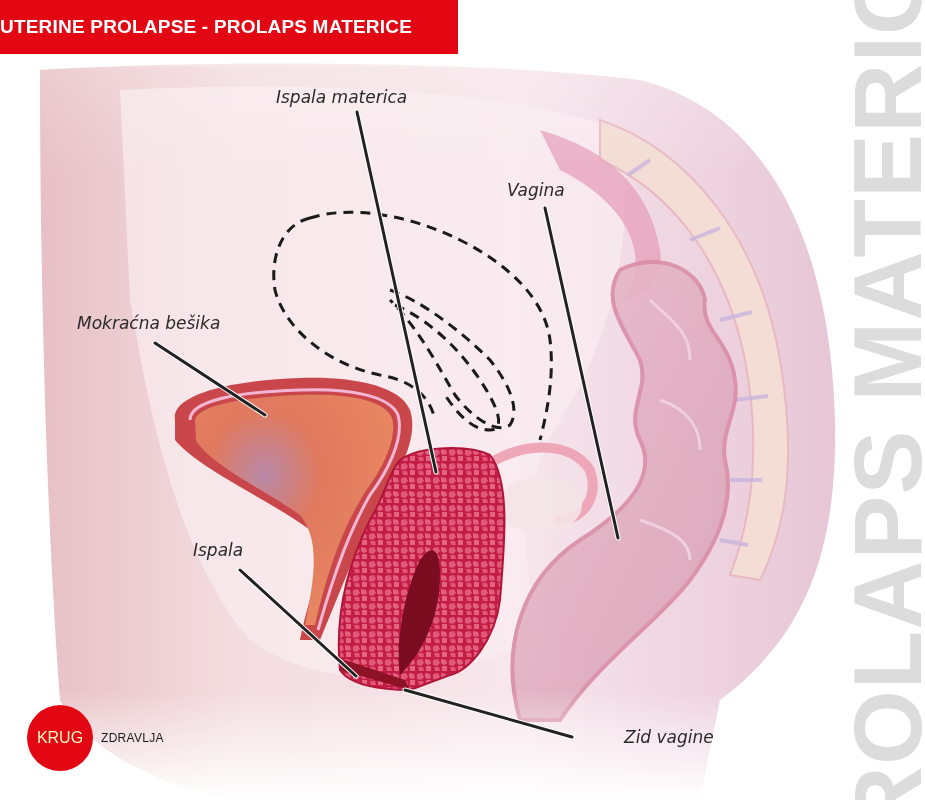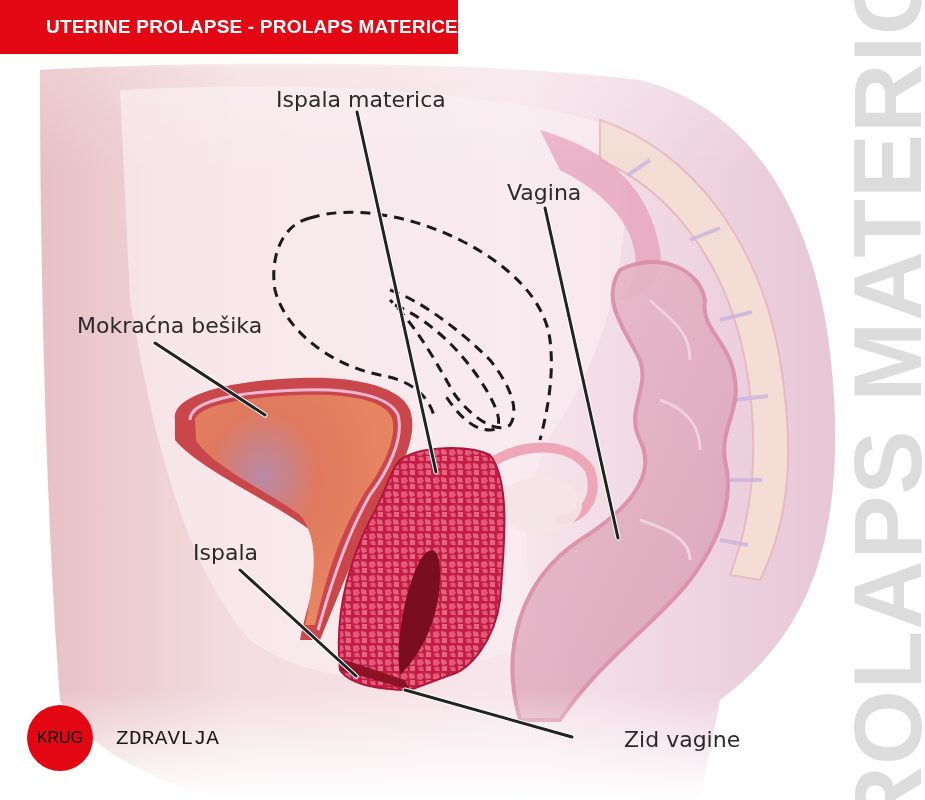--- a/index.html
+++ b/index.html
@@ -1,35 +1,35 @@
 <!DOCTYPE html>
 <html><head>
 <meta charset="utf-8">
 <style>
   html, body { margin: 0; padding: 0; }
   body { width: 925px; height: 800px; background: #ffffff; position: relative; overflow: hidden;
          font-family: "DejaVu Sans", sans-serif; }
   .stage { position: absolute; left: 0; top: 0; width: 925px; height: 800px; }
   svg.art { position: absolute; left: 0; top: 0; }
   .title-banner { position: absolute; left: 0; top: 0; width: 458px; height: 54px; background: #e30613;
-                  display: flex; align-items: center; justify-content: flex-end; z-index: 5; }
+                  display: flex; align-items: center; justify-content: flex-start; z-index: 5; }
   .title-banner span { color: #ffffff; font-family: "Liberation Sans", sans-serif; font-weight: bold;
                        font-size: 19px; letter-spacing: 0.2px; }
   .side-watermark { position: absolute; left: 848px; top: 800px; width: 800px; height: 80px;
                     transform-origin: 0 0; transform: rotate(-90deg); display: flex; align-items: center;
                     justify-content: center; z-index: 4; }
   .side-watermark span { color: #dcdcdc; font-family: "Liberation Sans", sans-serif; font-weight: bold;
                          font-size: 96px; letter-spacing: 1px; white-space: nowrap; }
-  .label { position: absolute; font-family: "DejaVu Sans", sans-serif; font-size: 22px; color: #2a2a2a;
-           z-index: 6; white-space: nowrap; }
+  .label { position: absolute; font-family: "DejaVu Sans", sans-serif; font-size: 17px; color: #2a2a2a;
+           z-index: 6; white-space: nowrap; font-style: italic; }
   .logo { position: absolute; left: 27px; top: 705px; display: flex; align-items: center; z-index: 6; }
   .logo-circle { width: 66px; height: 66px; border-radius: 50%; background: #e30613; display: flex;
                  align-items: center; justify-content: center; }
-  .logo-circle span { color: #000000; font-family: "Liberation Sans", sans-serif; font-size: 16px; }
-  .logo-text { margin-left: 23px; color: #1a1a1a; font-family: Liberation Mono, monospace; font-size: 21px; letter-spacing: 0.3px; }
+  .logo-circle span { color: #fef9c3; font-family: "Liberation Sans", sans-serif; font-size: 16px; }
+  .logo-text { margin-left: 8px; color: #1a1a1a; font-family: Liberation Sans, sans-serif; font-size: 12px; letter-spacing: 0.3px; }
 </style>
 </head>
 <body>
 
 <div class="stage">
 
   <svg class="art" width="925" height="800" viewBox="0 0 925 800">
     <defs>
       <linearGradient id="skinGrad" x1="0" y1="0" x2="1" y2="0">
         <stop offset="0" stop-color="#e7c0c5"></stop>

